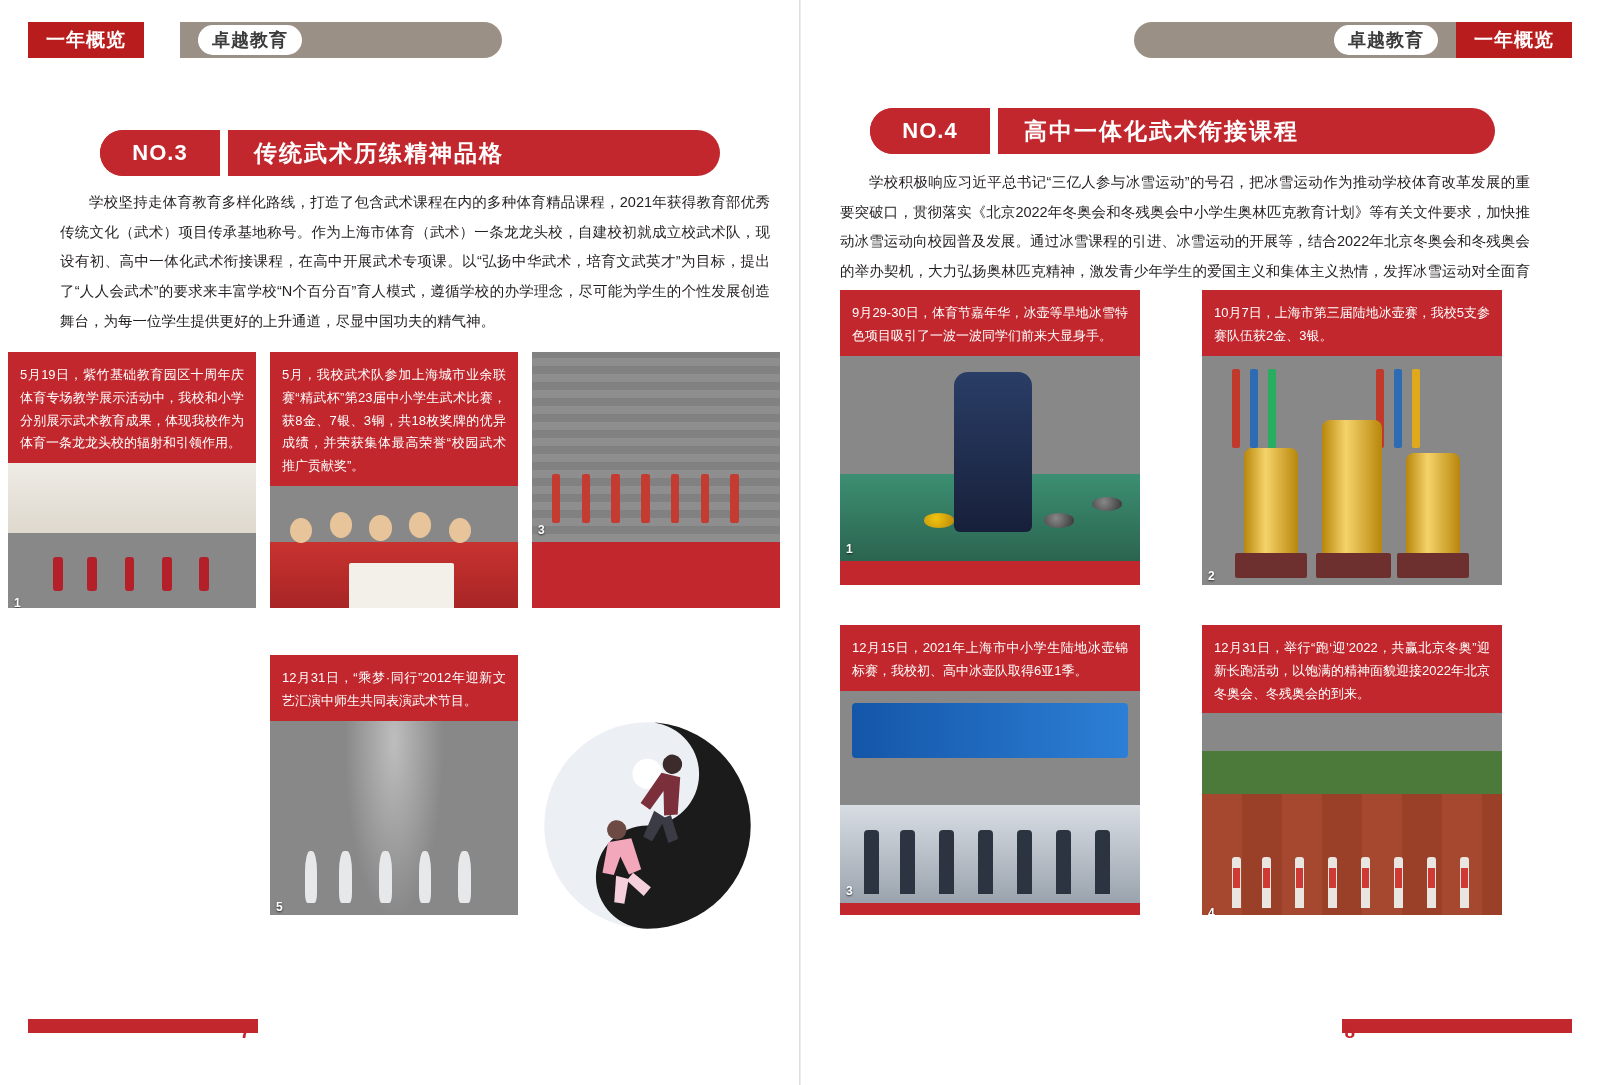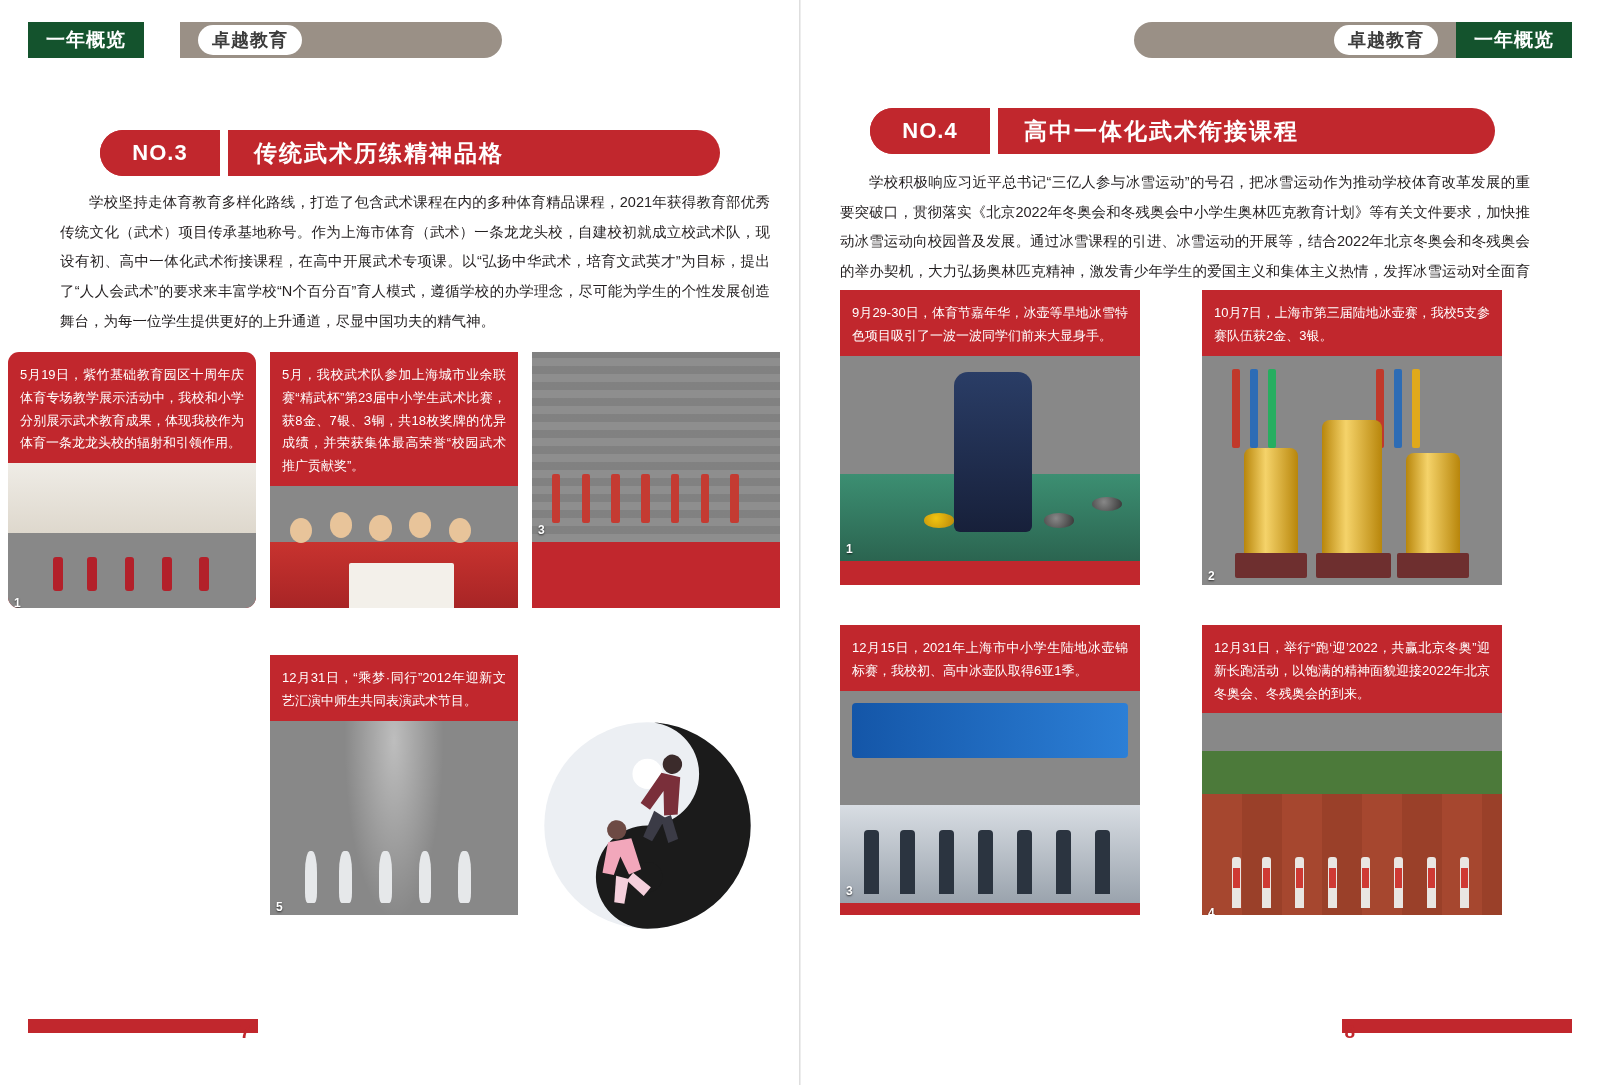--- a/index.html
+++ b/index.html
@@ -18,21 +18,21 @@
   .gutter{
     position:absolute;left:799px;top:0;width:2px;height:1085px;
     background:linear-gradient(to right,rgba(0,0,0,0.16),rgba(0,0,0,0.04));
   }
 
   
   .runhead{position:absolute;top:22px;height:36px;display:flex;align-items:stretch;}
   .runhead.left{left:28px;}
   .runhead.right{right:28px;}
   .rh-red{
-    background:#14532d;color:#fff;font-weight:bold;font-size:19px;
+    background:#b91c1c;color:#fff;font-weight:bold;font-size:19px;
     display:flex;align-items:center;padding:0 18px;letter-spacing:1px;
   }
   .rh-gray{
     background:#9a9086;color:#fff;font-weight:bold;font-size:19px;
     display:flex;align-items:center;padding:0 18px;letter-spacing:1px;margin-left:36px;
   }
   .runhead.left .rh-red{border-top-left-radius:0;}
   .runhead.left .rh-gray{
     border-top-right-radius:18px;border-bottom-right-radius:18px;
     padding-right:200px;
@@ -165,21 +165,21 @@
     </div>
 
     <div class="sec-title" style="left:100px;top:130px;width:620px;">
       <div class="sec-no">NO.3</div>
       <div class="sec-gap"></div>
       <div class="sec-name">传统武术历练精神品格</div>
     </div>
 
     <div class="para" style="left:60px;top:188px;width:710px;">学校坚持走体育教育多样化路线，打造了包含武术课程在内的多种体育精品课程，2021年获得教育部优秀传统文化（武术）项目传承基地称号。作为上海市体育（武术）一条龙龙头校，自建校初就成立校武术队，现设有初、高中一体化武术衔接课程，在高中开展武术专项课。以“弘扬中华武术，培育文武英才”为目标，提出了“人人会武术”的要求来丰富学校“N个百分百”育人模式，遵循学校的办学理念，尽可能为学生的个性发展创造舞台，为每一位学生提供更好的上升通道，尽显中国功夫的精气神。</div>
 
-    <div class="card" style="left:8px;top:352px;width:248px;height:256px;border-radius:11px;">
+    <div class="card" style="left:8px;top:352px;width:248px;height:256px;">
       <div class="cap">5月19日，紫竹基础教育园区十周年庆体育专场教学展示活动中，我校和小学分别展示武术教育成果，体现我校作为体育一条龙龙头校的辐射和引领作用。</div>
       <div class="photo p-gym" style="height:152px;">
         <div class="banner"></div>
         <div class="banner2"></div>
         <div class="banner3"></div>
         <div class="fig" style="left:18%"></div>
         <div class="fig" style="left:32%"></div>
         <div class="fig" style="left:47%"></div>
         <div class="fig" style="left:62%"></div>
         <div class="fig" style="left:77%"></div>

